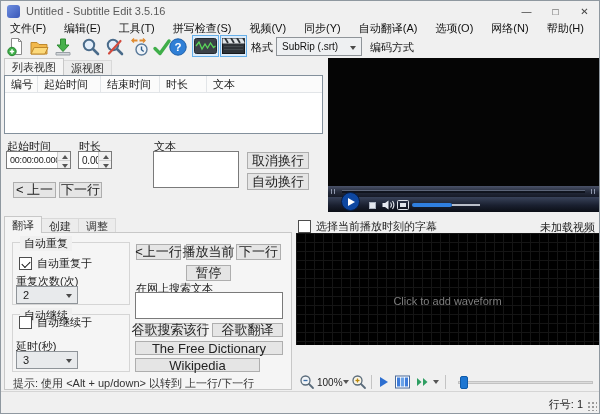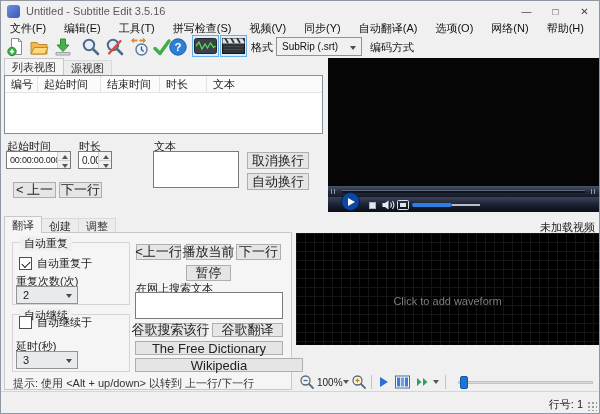--- a/index.html
+++ b/index.html
@@ -262,21 +262,21 @@
 
   <span class="btn" style="left:135px;top:243px;width:45px;height:16px;z-index:3">&lt;上一行</span>
   <span class="btn" style="left:185px;top:243px;width:45px;height:16px;z-index:3">播放当前</span>
   <span class="btn" style="left:235px;top:243px;width:45px;height:16px;z-index:3">下一行</span>
   <span class="btn" style="left:185px;top:264px;width:45px;height:16px;z-index:3">暂停</span>
   <span class="lbl" style="left:135px;top:280px;z-index:3">在网上搜索文本</span>
   <textarea class="txtbox" style="left: 134px; top: 291px; width: 148px; height: 27px; z-index: 3;"></textarea>
   <span class="btn" style="left:134px;top:322px;width:71px;height:14px;z-index:3">谷歌搜索该行</span>
   <span class="btn" style="left:211px;top:322px;width:71px;height:14px;z-index:3">谷歌翻译</span>
   <span class="btn" style="left:134px;top:340px;width:148px;height:14px;z-index:3">The Free Dictionary</span>
-  <span class="btn" style="left:134px;top:357px;width:168px;height:14px;z-index:3">Wikipedia</span>
+  <span class="btn" style="left:134px;top:357px;width:125px;height:14px;z-index:3">Wikipedia</span>
   <span class="lbl" style="left:12px;top:375px;color:#333;z-index:3">提示: 使用 &lt;Alt + up/down&gt; 以转到 上一行/下一行</span>
 
   <div class="vscreen"></div>
   <div class="vseek">
     <span class="gripdots"></span>
     <span class="seektrack"></span>
     <span class="gripdots"></span>
   </div>
   <div class="vctrl">
     <span class="playbtn">
@@ -288,20 +288,24 @@
         <path d="M8.5 2.5q1.8 2.5 0 5M10.5 1q2.8 4 0 8" stroke="#e6eaf1" stroke-width="1.1" fill="none"></path>
       </svg>
     <svg class="abs" style="left:69px;top:3px" width="12" height="10" viewBox="0 0 12 10">
         <rect x="0.5" y="0.5" width="11" height="9" rx="1" fill="none" stroke="#dfe3ea"></rect>
         <rect x="3" y="3" width="6" height="4" fill="#dfe3ea"></rect>
       </svg>
     <span class="abs" style="left:84px;top:6px;width:40px;height:4px;background:#2f7fe0;border-radius:2px"></span>
     <span class="abs" style="left:124px;top:7px;width:28px;height:2px;background:#b9bec8"></span>
   </div>
 
+  <div class="overlayrow">
+    <span class="cb"></span>
+    <span>选择当前播放时刻的字幕</span>
+  </div>
   <span class="novideo">未加载视频</span>
 
   <div class="waveform">
     <span class="wavetext">Click to add waveform</span>
   </div>
 
   <div class="wavectrl">
     <svg width="16" height="16" viewBox="0 0 16 16" style="margin-left:3px">
         <circle cx="6.5" cy="6.5" r="4.5" fill="#f2f5f8" stroke="#5a6b7a" stroke-width="1.3"></circle>
         <line x1="4.5" y1="6.5" x2="8.5" y2="6.5" stroke="#3a6ea8" stroke-width="1.3"></line>

